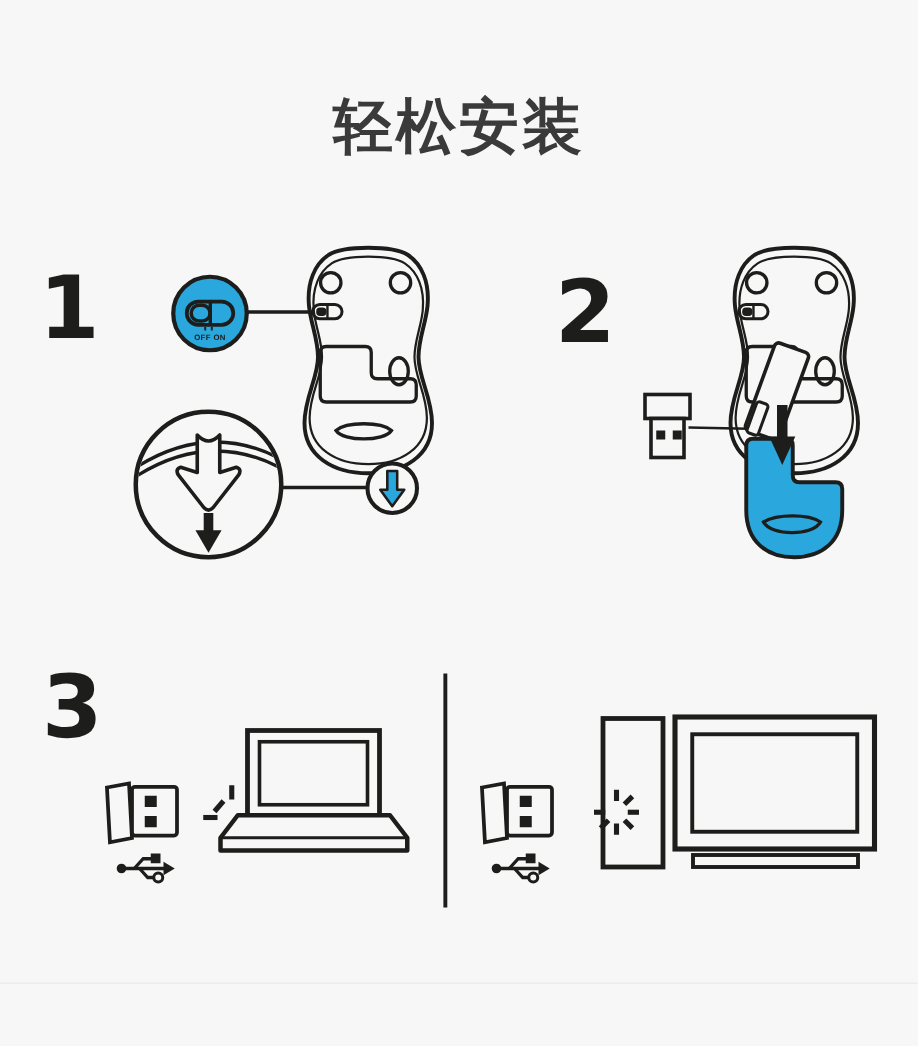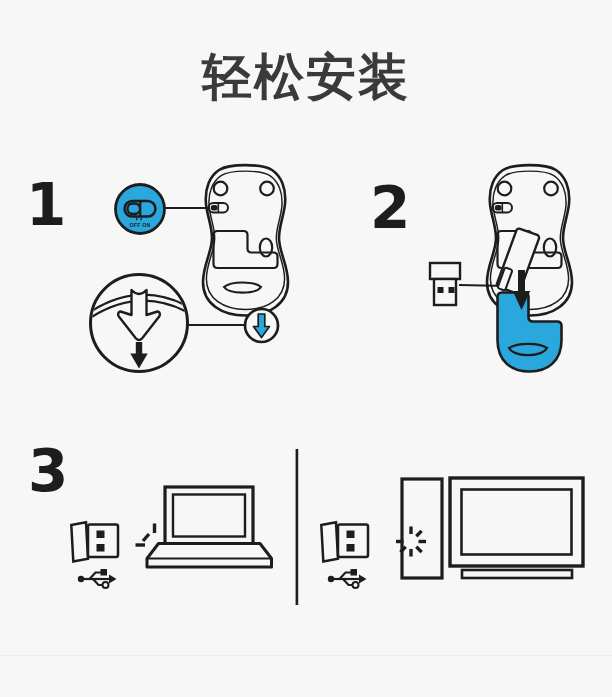--- a/index.html
+++ b/index.html
@@ -6,22 +6,22 @@
     --background:#f7f7f7; --ink:#1d1d1b; --accent_blue:#2aa7dd;
     --title:#3a3a3a; --divider:#ececec;
   }
   html,body{margin:0;padding:0;background:#e9e9e9;}
   .canvas{
     position:relative; width:612px; height:697px; overflow:hidden;
     background:var(--background);
     font-family:"Liberation Sans","DejaVu Sans",sans-serif;
   }
   .page-title{
-    position:absolute; top:44px; left:0; right:0; margin:0;
-    text-align:center; font-size:50px; font-weight:800;
+    position:absolute; top:44px; left:0; right:0; margin:13px;
+    text-align:center; font-size:40px; font-weight:800;
     letter-spacing:2px; color:var(--title);
   }
   .step-num{
     position:absolute; line-height:1; font-size:58px; font-weight:800;
     color:var(--ink); font-family:"DejaVu Sans","Liberation Sans",sans-serif;
   }
   .n1{left:26px; top:176px;}
   .n2{left:370px; top:179px;}
   .n3{left:28px; top:442px;}
   .art{position:absolute; left:0; top:0;}

